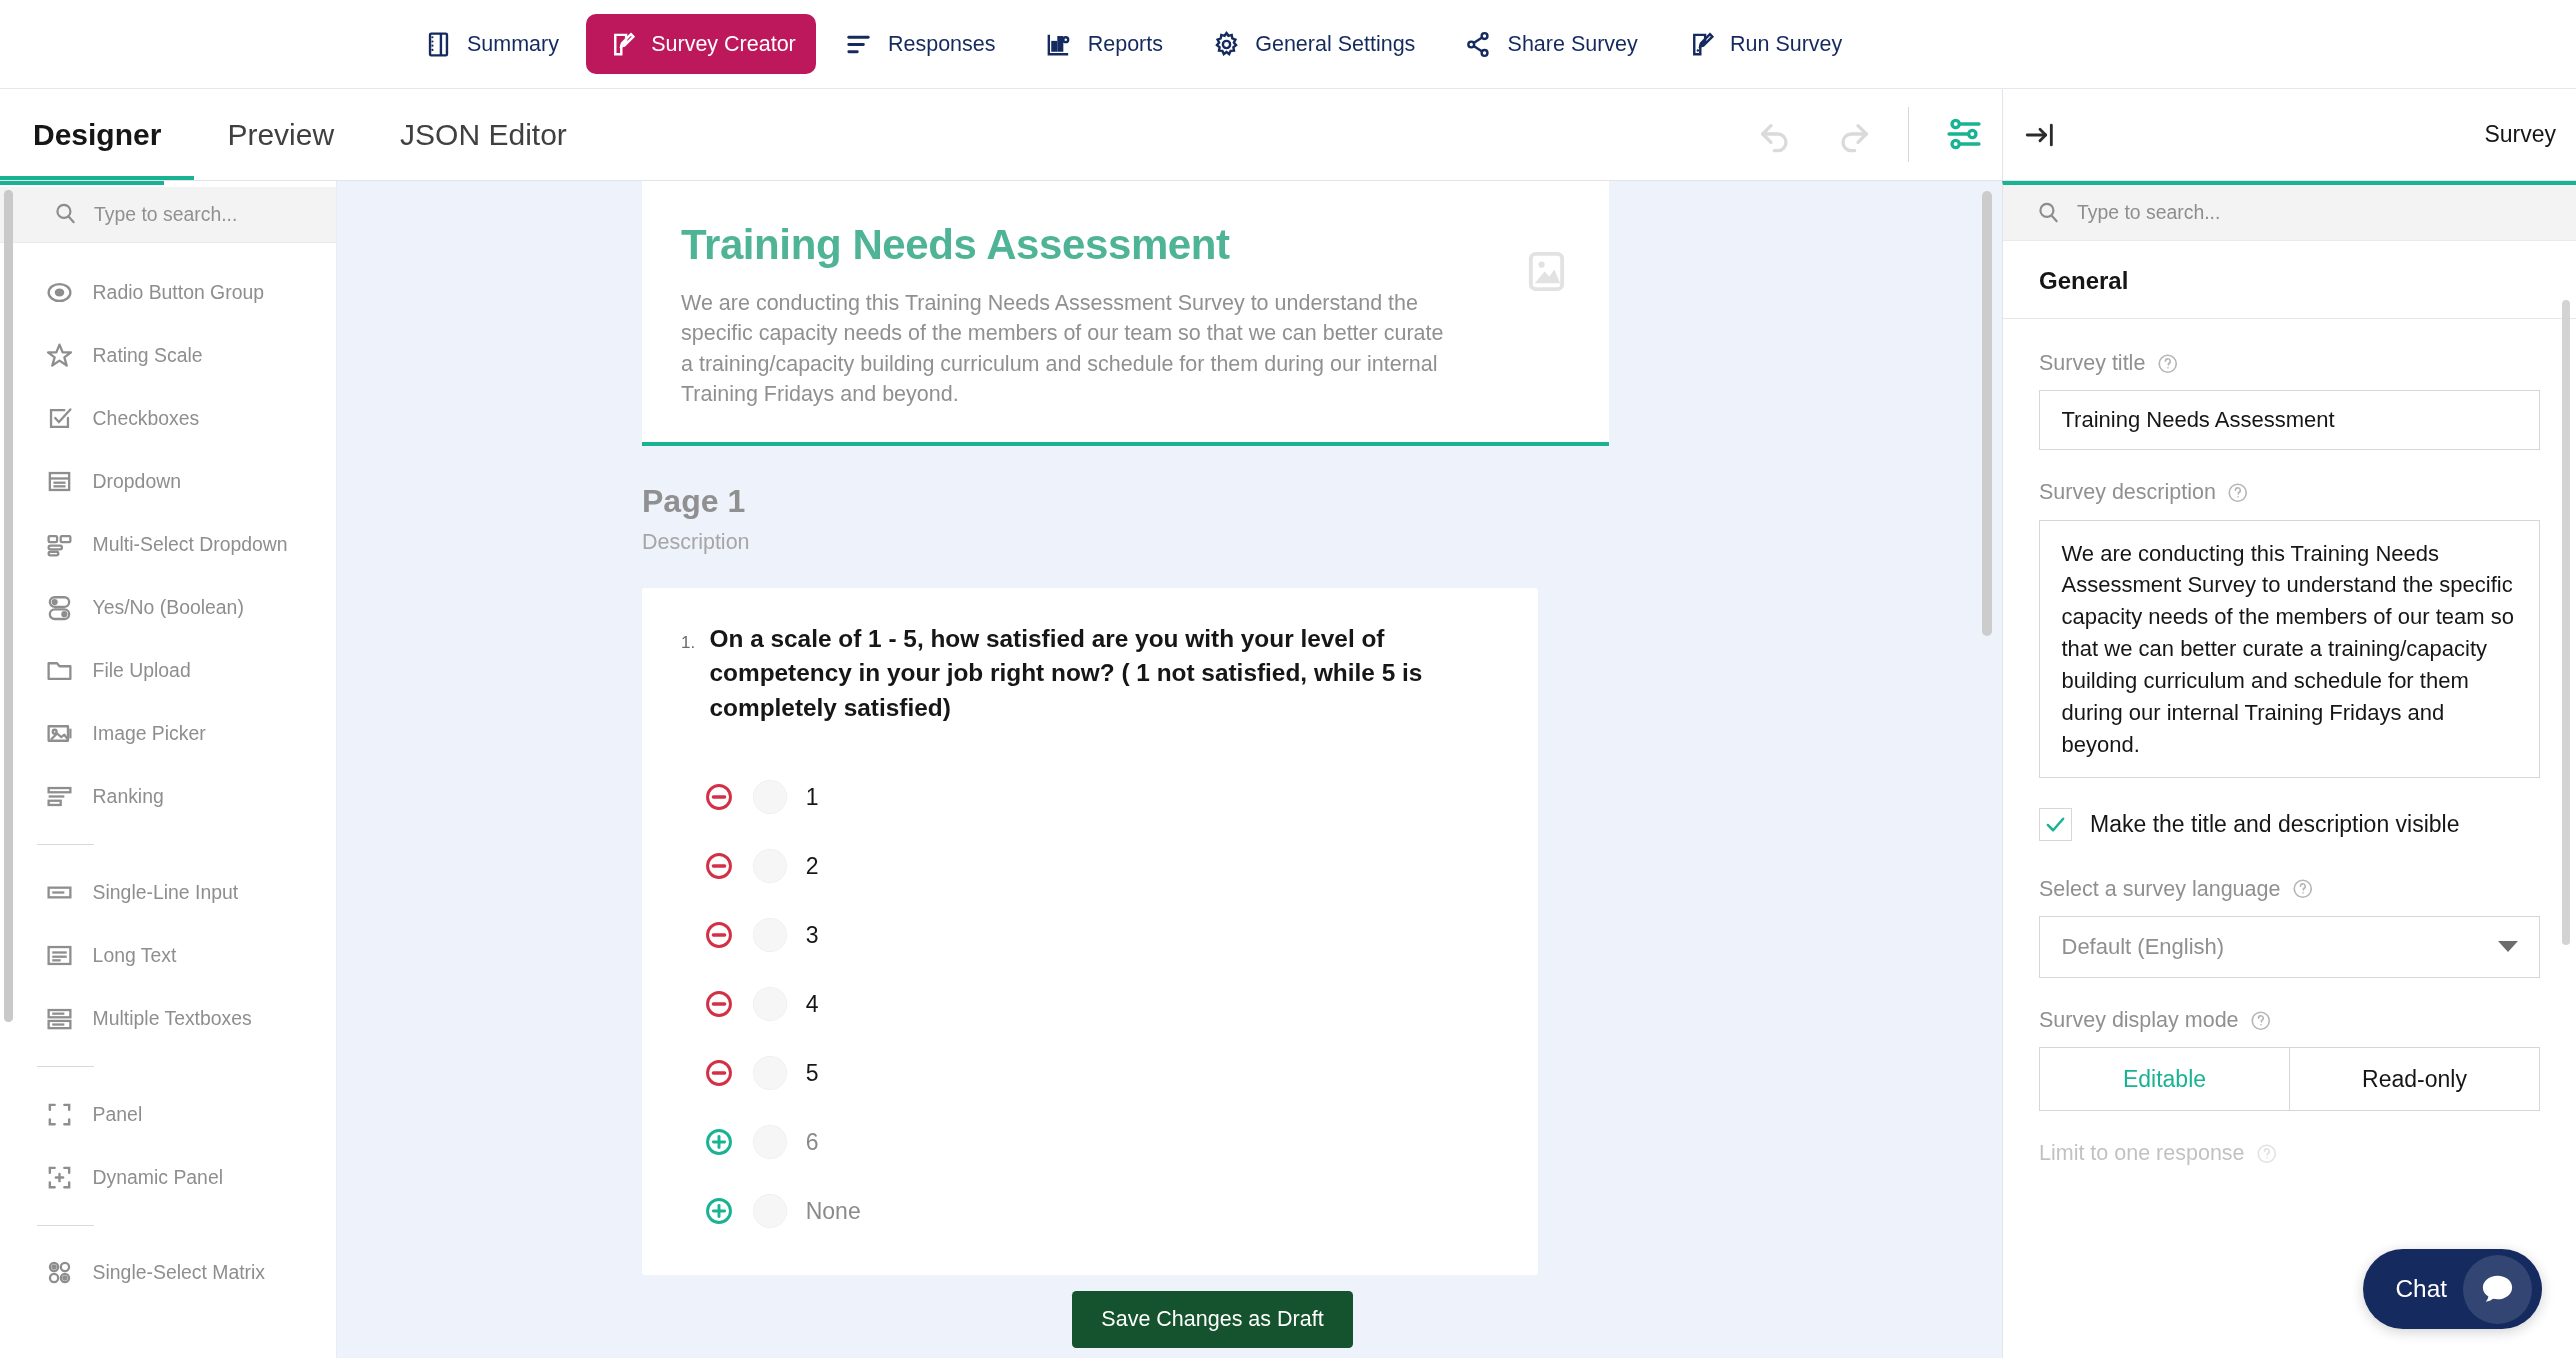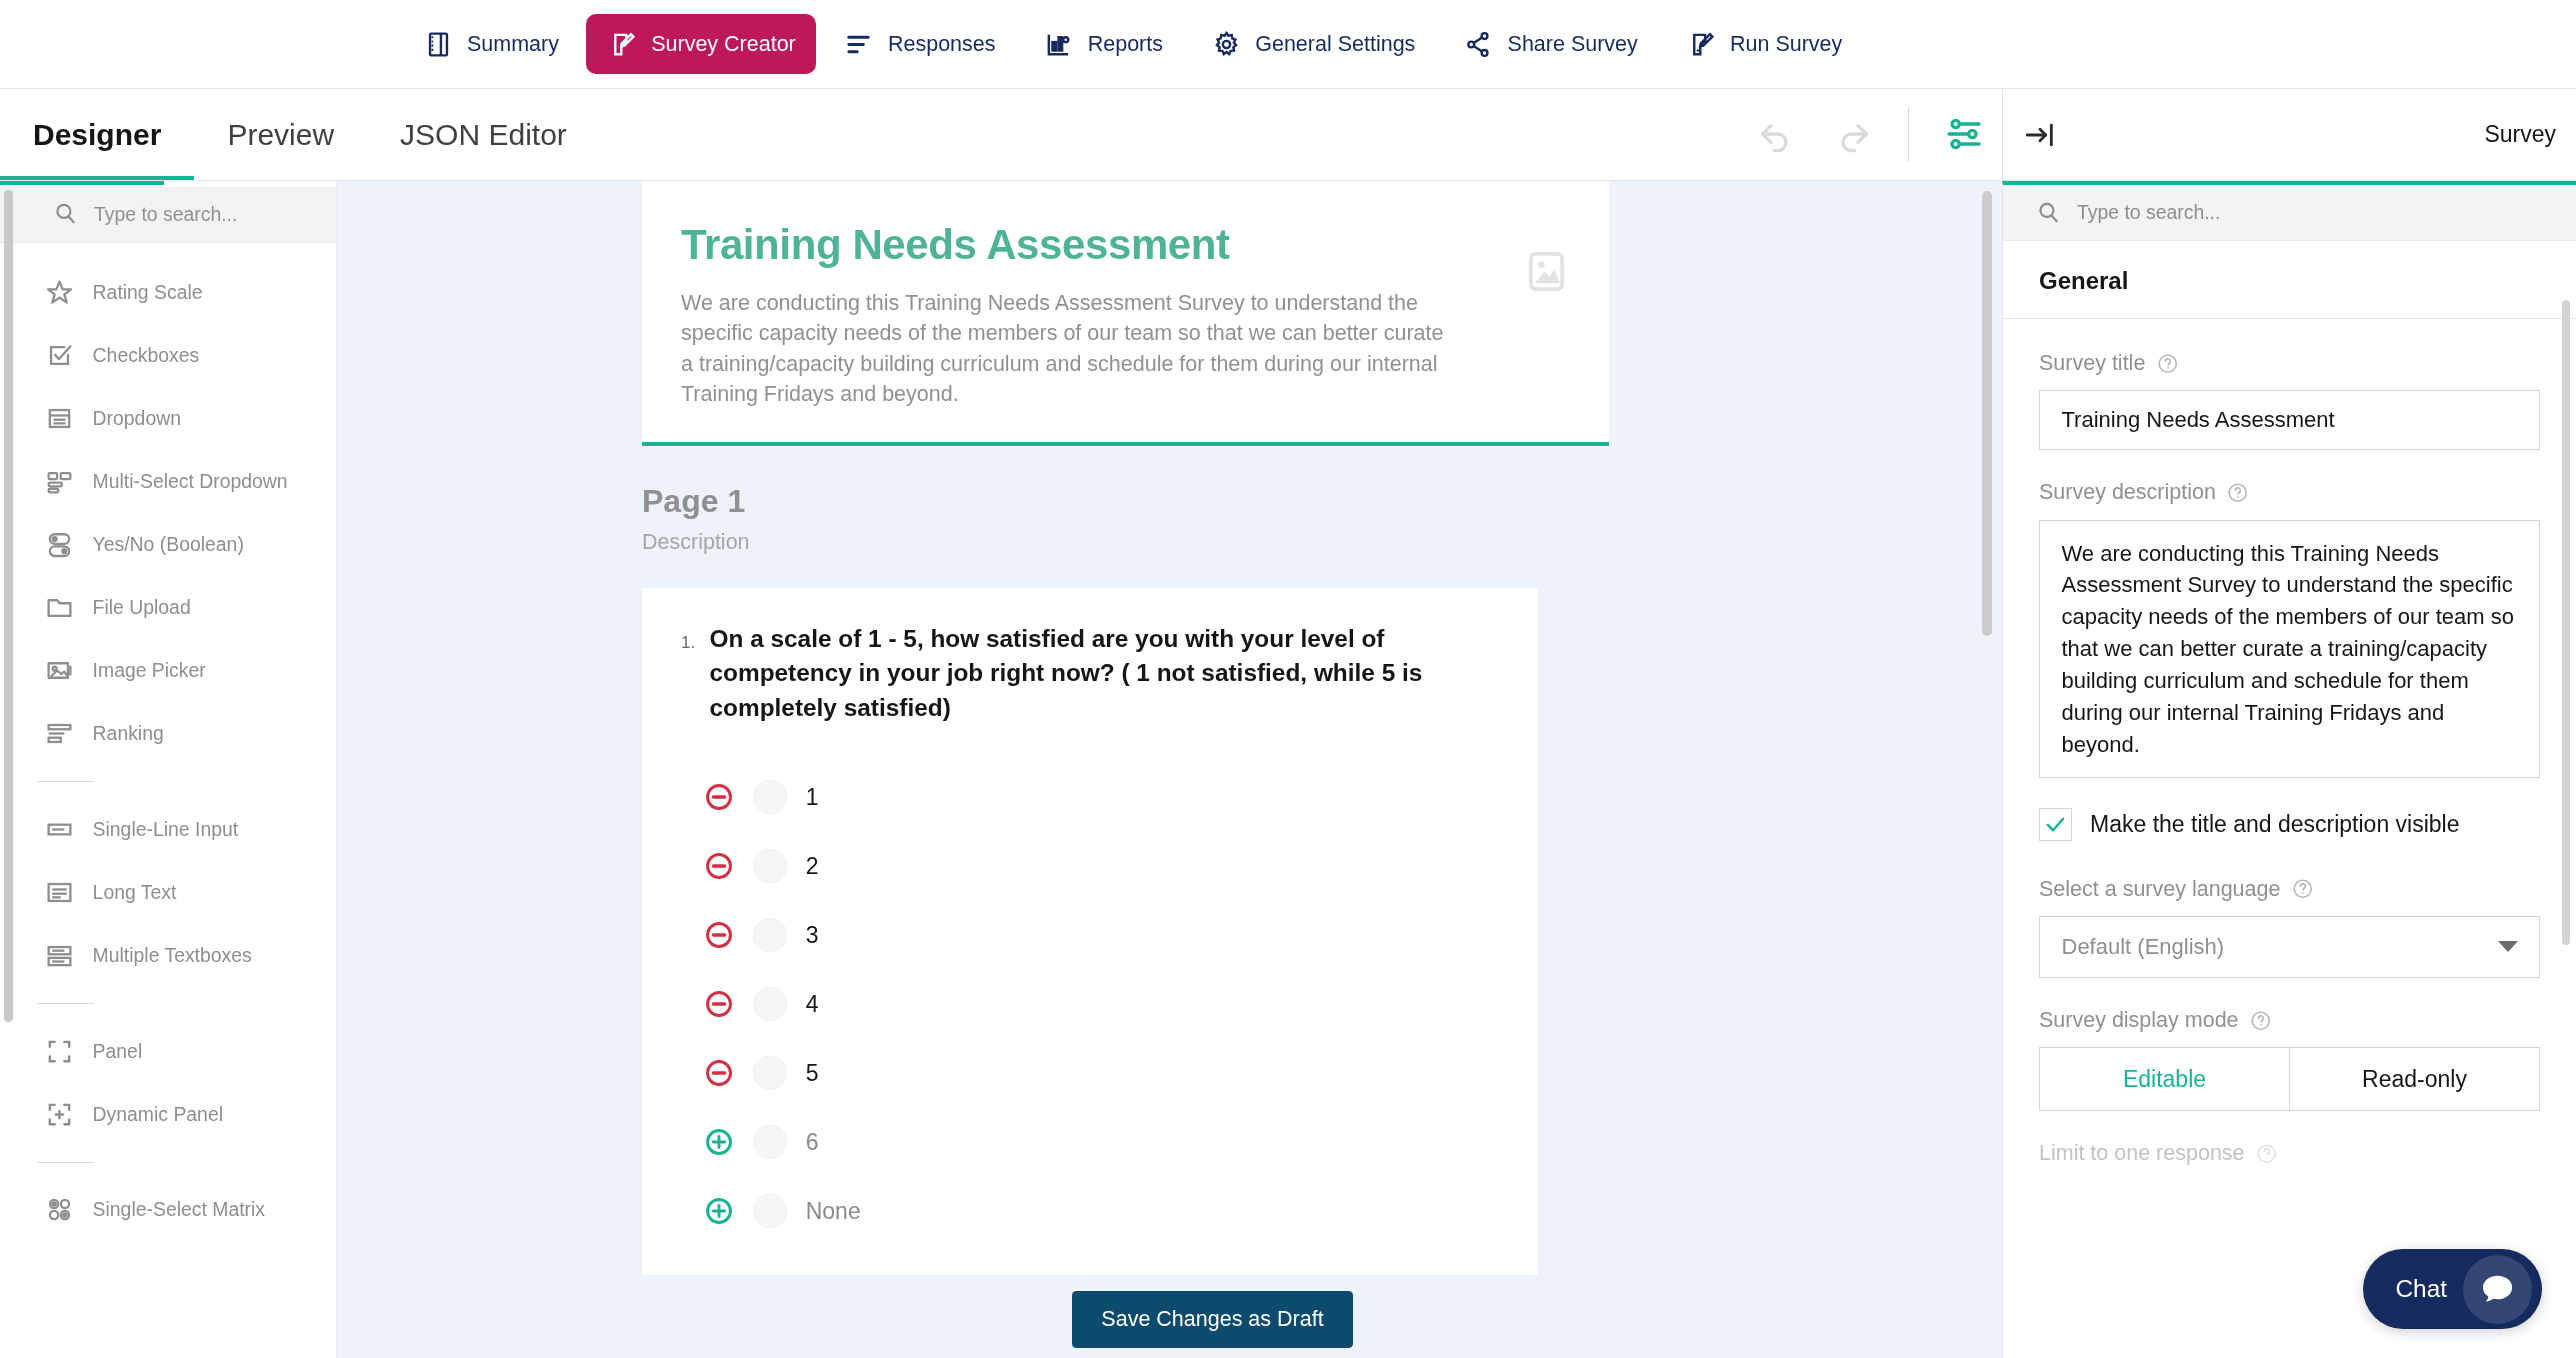--- a/index.html
+++ b/index.html
@@ -191,21 +191,21 @@
 
   .footer-bar {
     position: absolute;
     left: 0; right: 0; bottom: 0;
     height: 79px;
     display: flex; align-items: center;
     justify-content: center;
     padding-left: 86px;
   }
   .save-btn {
-    background: #0c4a6e;
+    background: #14532d;
     color: #ffffff;
     font-size: 21.5px;
     padding: 16px 29px;
     border-radius: 4.3px;
     border: none;
     cursor: pointer;
     font-family: "Liberation Sans", sans-serif;
   }
   .canvas-scrollbar {
     position: absolute; right: 10px; top: 10px;
@@ -482,20 +482,29 @@
         <svg viewBox="0 0 24 24" fill="none" stroke="#8c8c8c" stroke-width="2" stroke-linecap="round">
           <circle cx="11" cy="10.5" r="6"></circle>
             <line x1="15.5" y1="15.5" x2="20" y2="20.5"></line>
         </svg>
       </span>
       <span class="ph">Type to search...</span>
     </div>
 
     <div class="tb-list">
 
+      <div class="tb-item">
+        <span class="ti-ico">
+          <svg viewBox="0 0 24 24" fill="none" stroke="currentColor" stroke-width="1.9">
+            <ellipse cx="12" cy="12" rx="9" ry="7"></ellipse>
+              <ellipse cx="12" cy="12" rx="3" ry="2.4" fill="currentColor"></ellipse>
+          </svg>
+        </span>
+        <span>Radio Button Group</span>
+      </div>
 
       <div class="tb-item">
         <span class="ti-ico">
           <svg viewBox="0 0 24 24" fill="none" stroke="currentColor" stroke-width="1.9" stroke-linejoin="round">
             <polygon points="12,3 14.6,9.4 21.5,9.4 16,13.6 18,20.3 12,16.2 6,20.3 8,13.6 2.5,9.4 9.4,9.4"></polygon>
           </svg>
         </span>
         <span>Rating Scale</span>
       </div>
 

